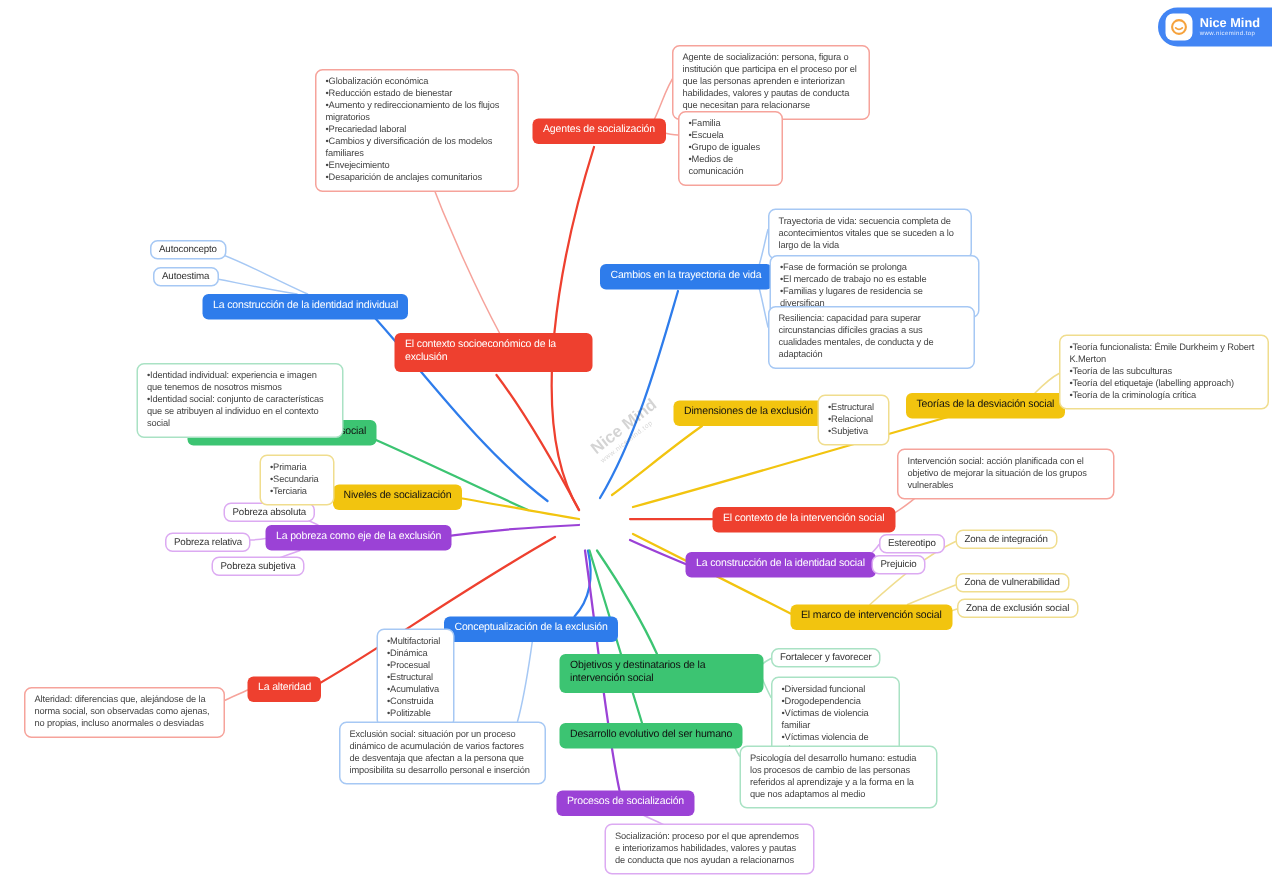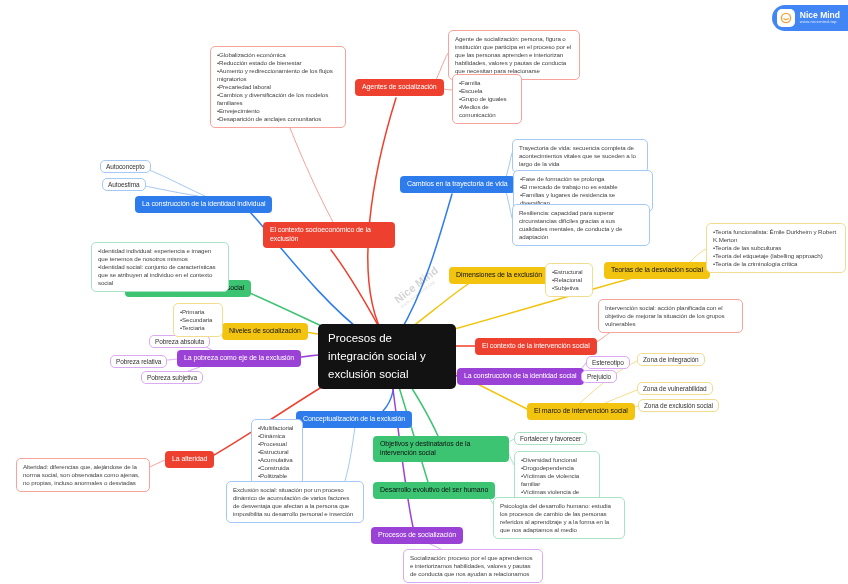--- a/index.html
+++ b/index.html
@@ -107,21 +107,20 @@
     <path class="lp" d="M390,367 C398,425 405,490 413,527"></path>
 
     <path class="lpt" d="M212,350 C206,347 201,345 196,343"></path>
     <path class="lpt" d="M177,359 C171,360 165,360 158,361"></path>
     <path class="lpt" d="M200,367 C191,370 181,374 173,377"></path>
     <path class="lpt" d="M578,372 C581,369 584,366 586,363"></path>
     <path class="lpt" d="M578,377 C579,377 580,377 581,377"></path>
     <path class="lpt" d="M428,543 C434,546 439,548 445,551"></path>
   </svg>
 
-  <div class="central" style="left:318px;top:324px;">Procesos de integración social y exclusión social</div>
 
   <div class="topic red" style="left:355px;top:79px;">Agentes de socialización</div>
   <div class="topic red wrap" style="left:263px;top:222px;width:118px;">El contexto socioeconómico de la exclusión</div>
   <div class="topic red" style="left:475px;top:338px;">El contexto de la intervención social</div>
   <div class="topic red" style="left:165px;top:451px;">La alteridad</div>
   <div class="topic blue" style="left:400px;top:176px;">Cambios en la trayectoria de vida</div>
   <div class="topic blue" style="left:135px;top:196px;">La construcción de la identidad individual</div>
   <div class="topic blue" style="left:296px;top:411px;">Conceptualización de la exclusión</div>
   <div class="topic green" style="left:125px;top:280px;">Identidad individual e identidad social</div>
   <div class="topic green wrap" style="left:373px;top:436px;width:122px;">Objetivos y destinatarios de la intervención social</div>

